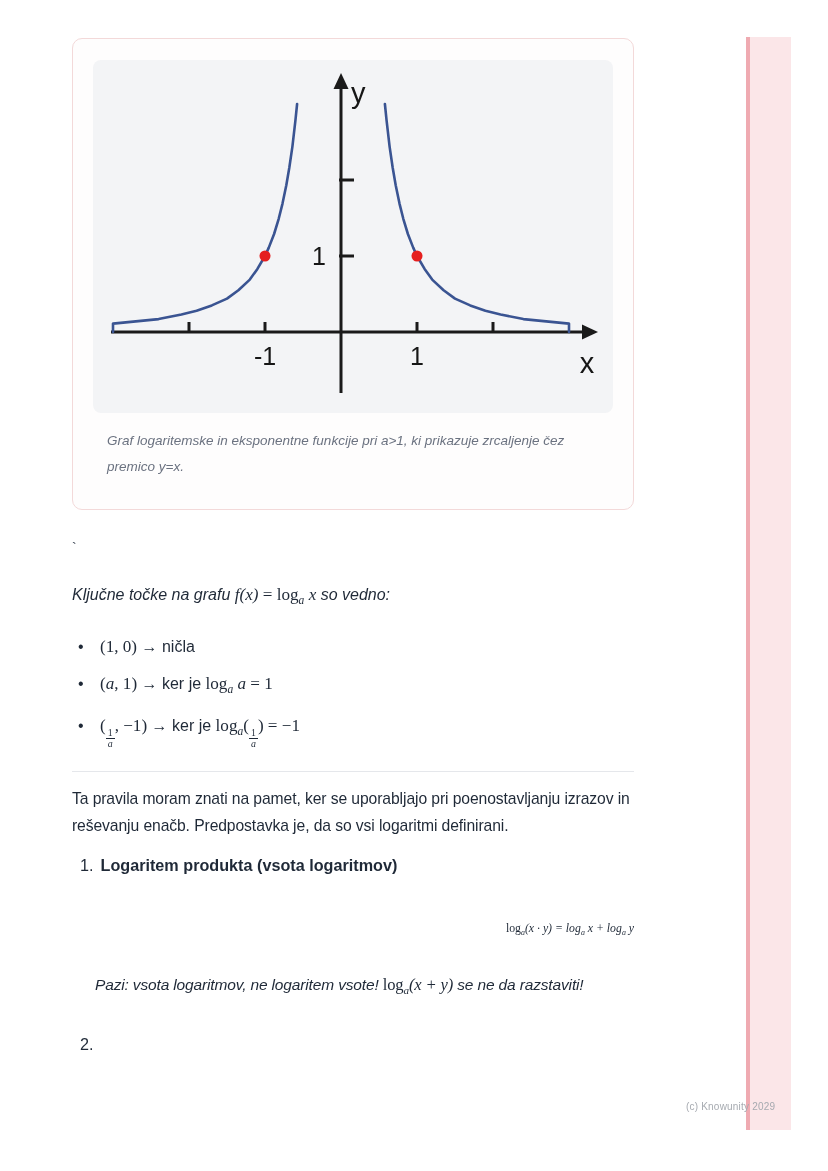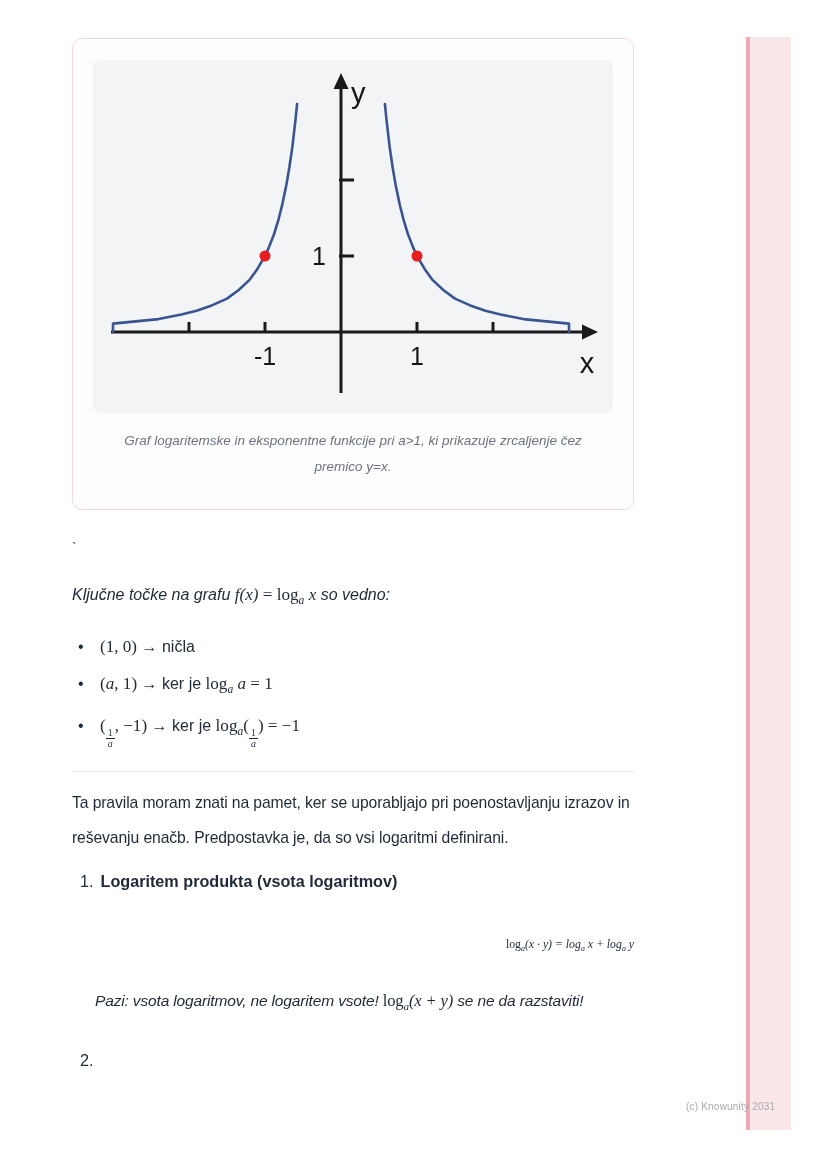--- a/index.html
+++ b/index.html
@@ -18,21 +18,21 @@
   
   .figure-card{
     box-sizing:border-box;width:562px;height:472px;
     border:1px solid #f3d9d9;border-radius:10px;background:#fefdfd;
     padding:21px 20px 0 20px;
   }
   .graph-panel{
     width:520px;height:353px;background:#f3f4f6;border-radius:8px;overflow:hidden;
   }
   .caption{
-    margin:15px 14px 0 14px;text-align:center;font-style:italic;
+    margin:15px 14px 0 14px;font-style:italic;
     font-size:13.5px;line-height:26px;color:#6b7280;
   }
 
   
   text.tick{font-family:"Liberation Sans",sans-serif;font-size:25px;fill:#161616;}
   text.axlabel{font-family:"Liberation Sans",sans-serif;font-size:29px;fill:#161616;}
 
   .backtick{margin-top:30px;height:16px;font-size:14px;color:#374151;}
 
   .intro{margin-top:29px;font-style:italic;font-size:16px;line-height:20px;}
@@ -52,21 +52,21 @@
   .bullets{margin-top:26px;}
   .bullet{display:flex;margin-bottom:15px;line-height:22px;font-size:16px;}
   .bullet .marker{width:14px;margin-left:6px;margin-right:8px;color:#1f2937;}
 
   .divider{border:none;border-top:1px solid #e5e7eb;margin:21px 0 0 0;}
 
   .heading{
     margin:25px 0 0 0;font-size:24.5px;line-height:30px;font-weight:700;
     color:#ee5e66;letter-spacing:0.1px;
   }
-  .para{margin-top:13px;font-size:15.7px;line-height:35px;letter-spacing:-0.1px;}
+  .para{margin-top:13px;font-size:15.7px;line-height:27px;letter-spacing:-0.1px;}
 
   .num-item{display:flex;margin-top:6px;font-size:16.2px;line-height:21px;}
   .num-item .num{margin-left:8px;margin-right:7px;}
   .num-item .title{font-weight:700;}
   .num-item.second{margin-top:34px;}
 
   .formula{margin-top:40px;text-align:right;font-size:11px;line-height:24px;}
 
   .warning{
     margin-top:30px;padding-left:23px;font-style:italic;
@@ -165,13 +165,13 @@
   <div class="warning">
     <span style="font-style:italic">Pazi: vsota logaritmov, ne logaritem vsote! </span><span class="m">log</span><sub class="msub">a</sub><span class="mi">(x + y)</span><span style="font-style:italic"> se ne da razstaviti!</span>
   </div>
 
   <div class="num-item second">
     <span class="num">2.</span>
   </div>
 
 </div>
 
-<div class="footer">(c) Knowunity 2031</div>
+<div class="footer">(c) Knowunity 2029</div>
 
 </body></html>

